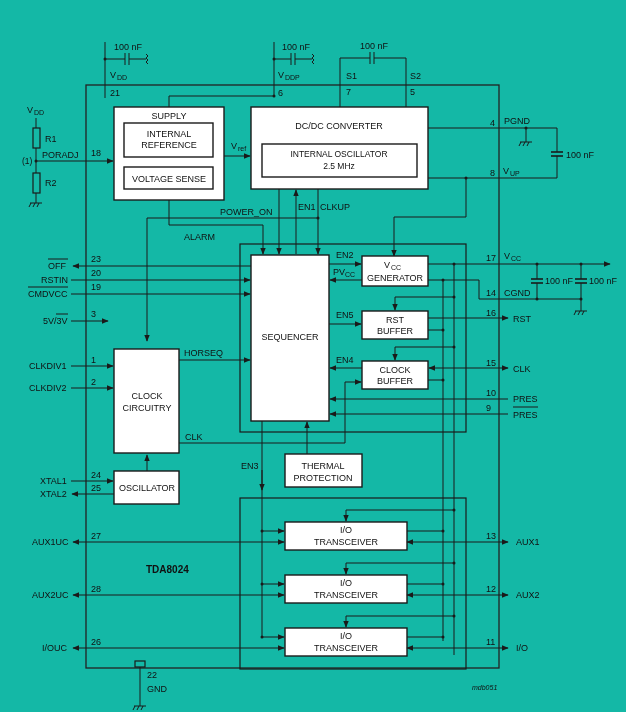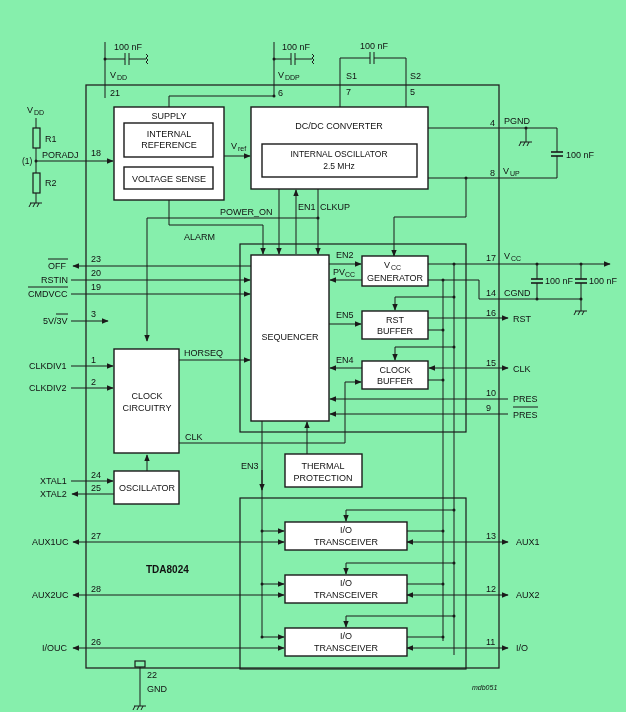--- a/index.html
+++ b/index.html
@@ -1,16 +1,16 @@
 <!DOCTYPE html>
 <html><head>
 <meta charset="utf-8">
 <style>
   html,body{margin:0;padding:0;background:#ffffff;}
-  #wrap{position:relative;width:626px;height:712px;overflow:hidden;background:#86efac;}
+  #wrap{position:relative;width:626px;height:712px;overflow:hidden;background:#14b8a6;}
   svg{position:absolute;left:0;top:0;}
   text{font-family:"Liberation Sans",sans-serif;font-size:9px;fill:#111;}
   .t8{font-size:8.5px;}
   .bold{font-weight:bold;font-size:10px;}
   .ital{font-style:italic;font-size:7px;}
   .sub{font-size:7px;}
   .ln{stroke:#1a1a1a;stroke-width:1;fill:none;}
   .box{stroke:#1a1a1a;stroke-width:1.4;fill:#fff;}
   .box2{stroke:#1a1a1a;stroke-width:1.2;fill:none;}
   .chip{stroke:#222;stroke-width:1.3;fill:none;}

